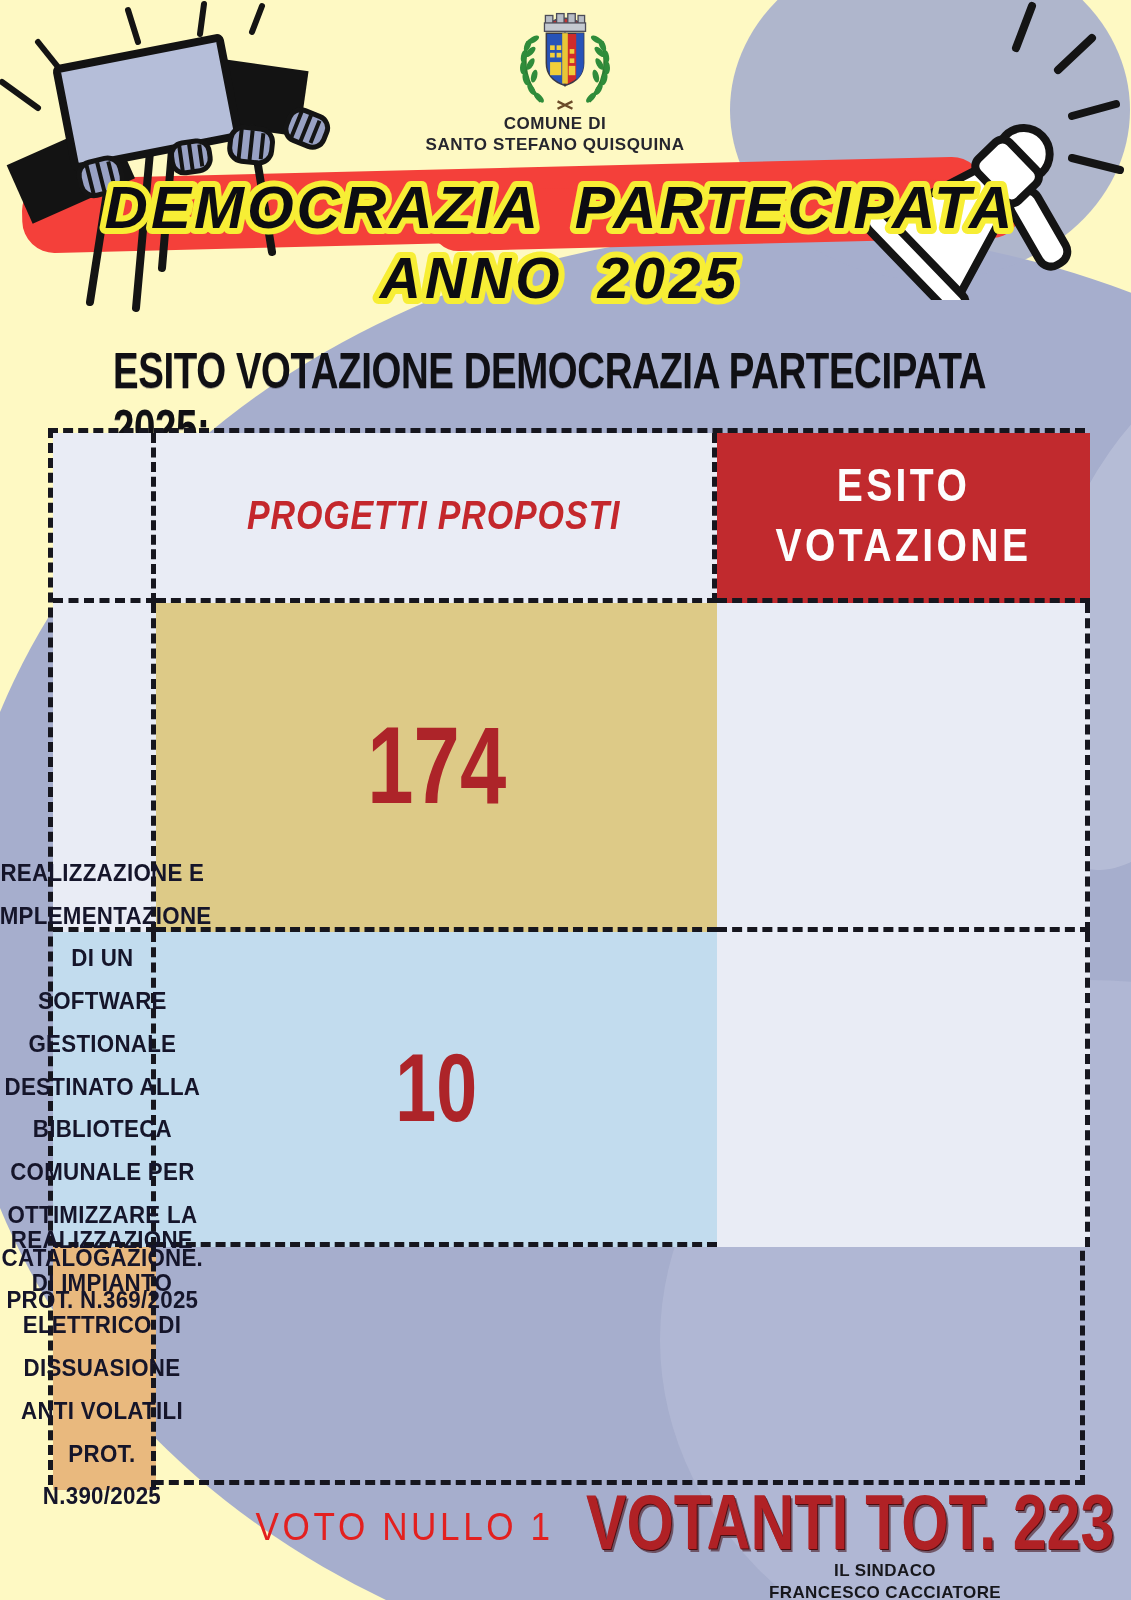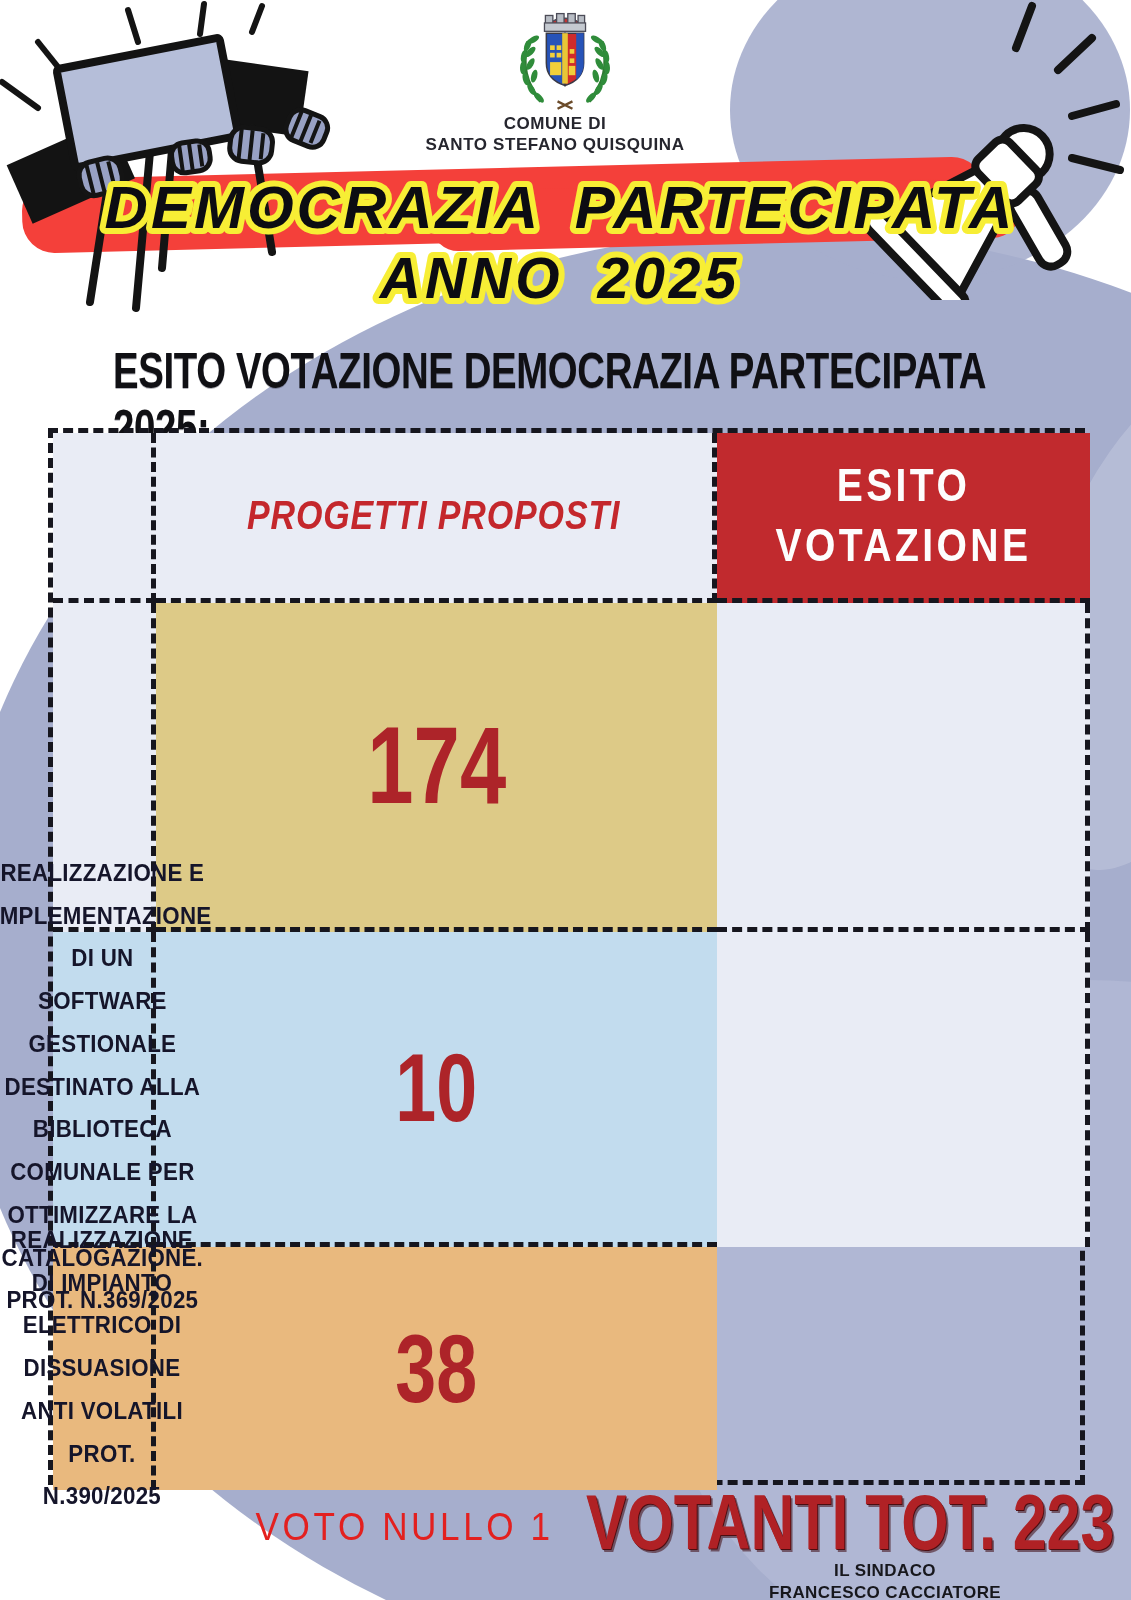--- a/index.html
+++ b/index.html
@@ -1,18 +1,18 @@
 <!DOCTYPE html>
 <html><head>
 <meta charset="utf-8">
 <style>
   html,body{margin:0;padding:0;background:#6c779f;}
   .stage{
     position:relative;width:1131px;height:1600px;overflow:hidden;
-    background:#ffffff;
+    background:#fef9c3;
     font-family:"Liberation Sans",sans-serif;
   }
   svg{display:block;}
   .abs{position:absolute;}
 
   
   #bg-decor{left:0;top:0;}
 
   
   #crest{left:495px;top:8px;}
@@ -270,23 +270,20 @@
     <div class="cell c-row1 b-b">
       <span class="votes votes-md">10</span>
     </div>
 
     <div class="cell c-light b-r"></div>
     <div class="cell c-row2 b-r">
       <div class="project-text">REALIZZAZIONE DI IMPIANTO ELETTRICO DI
 DISSUASIONE ANTI VOLATILI
 PROT. N.390/2025</div>
     </div>
-    <div class="cell c-row2">
-      <span class="votes votes-md">38</span>
-    </div>
   </div>
 
   <div class="abs voto-nullo">
     <span>VOTO NULLO 1</span>
   </div>
   <div class="abs votanti">
     <span>VOTANTI TOT. 223</span>
   </div>
   <div class="abs mayor">IL SINDACO
 FRANCESCO CACCIATORE</div>

